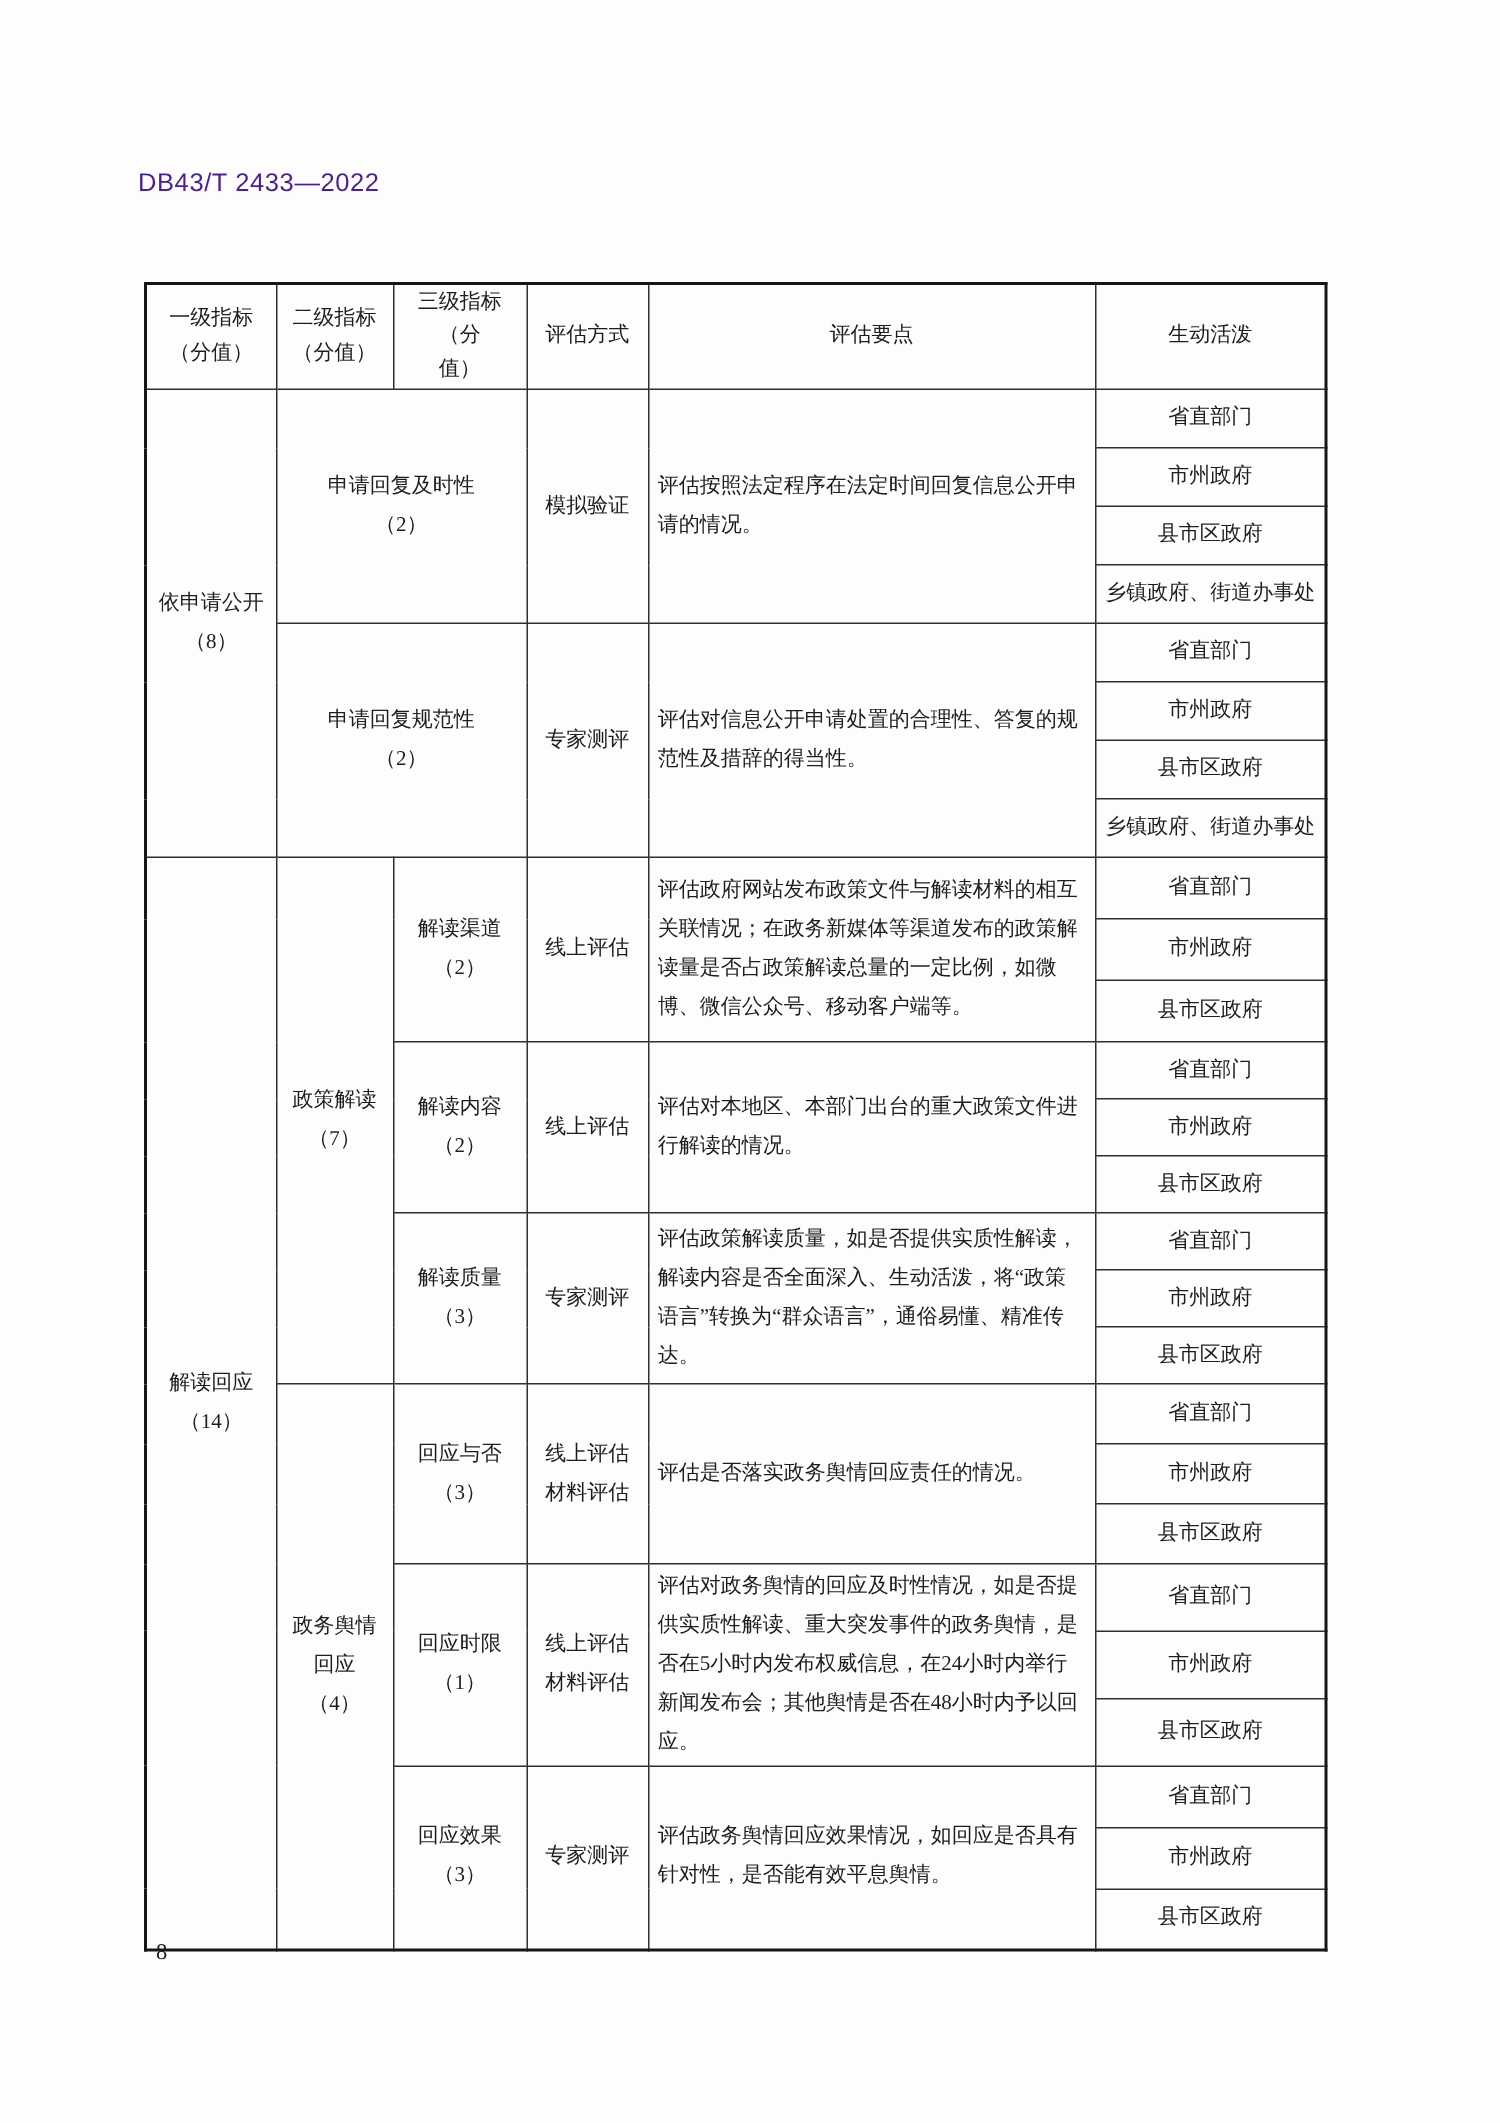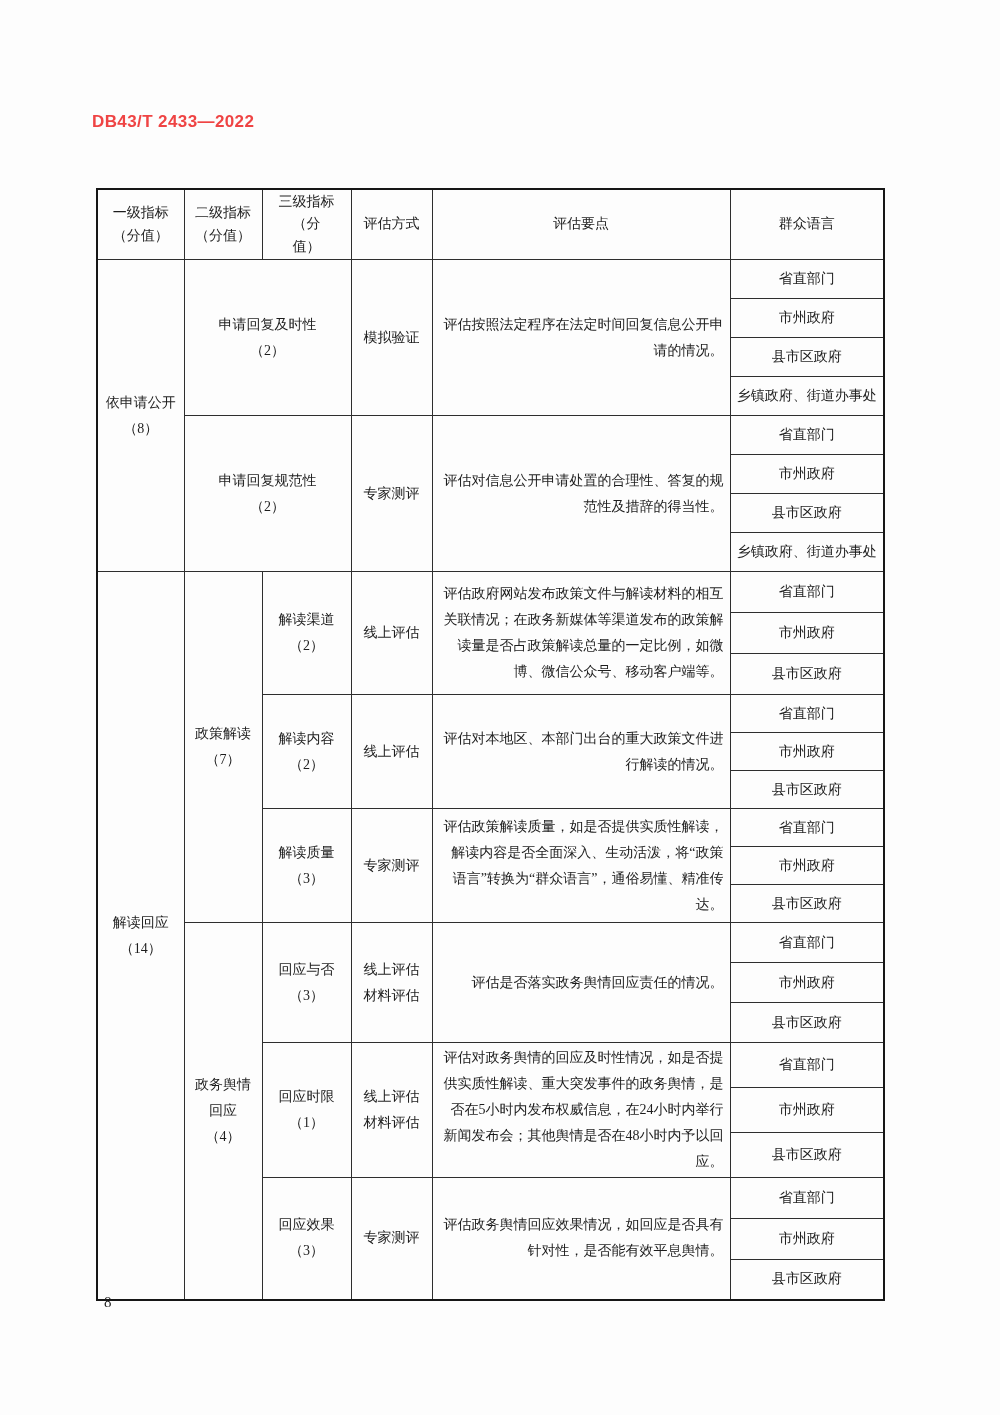--- a/index.html
+++ b/index.html
@@ -9,22 +9,21 @@
     position: relative;
     background: #fdfdfd;
     font-family: "Liberation Serif", "DejaVu Serif", serif;
     color: #1d1d1d;
   }
   .std-num {
     position: absolute; left: 92px; top: 112px;
     font-size: 17px;
     font-family: "Liberation Sans", "DejaVu Sans", sans-serif;
     letter-spacing: .4px;
-    color: #ef4444;
-    font-weight: bold;
+    color: #4c1d95;
   }
   .page-num {
     position: absolute; left: 104px; top: 1294px;
     font-size: 15px;
   }
   table.eval {
     position: absolute; left: 96px; top: 188px;
     width: 787px;
     border-collapse: collapse;
     table-layout: fixed;
@@ -36,21 +35,21 @@
     text-align: center;
     vertical-align: middle;
     font-weight: normal;
     white-space: pre-line;
     line-height: 1.85;
     padding: 1px 3px;
     overflow: hidden;
   }
   .eval th { line-height: 1.6; }
   .eval td.points {
-    text-align: right;
+    text-align: left;
     white-space: normal;
     line-height: 1.85;
     padding: 2px 6px;
   }
   tr.hdr { height: 57px; }
   tr.rA { height: 39px; }
   tr.rC { height: 41px; }
   tr.rD { height: 38px; }
   tr.rE { height: 38px; }
   tr.rF { height: 40px; }
@@ -75,21 +74,21 @@
   <tbody>
       <tr class="hdr">
     <th>一级指标
 （分值）</th>
     <th>二级指标
 （分值）</th>
     <th>三级指标（分
 值）</th>
     <th>评估方式</th>
     <th>评估要点</th>
-    <th>群众语言</th>
+    <th>生动活泼</th>
   </tr>
 
   <tr class="rA">
     <td rowspan="8">依申请公开
 （8）</td>
     <td rowspan="4" colspan="2">申请回复及时性
 （2）</td>
     <td rowspan="4">模拟验证</td>
     <td rowspan="4" class="points">评估按照法定程序在法定时间回复信息公开申请的情况。</td>
     <td>省直部门</td>

